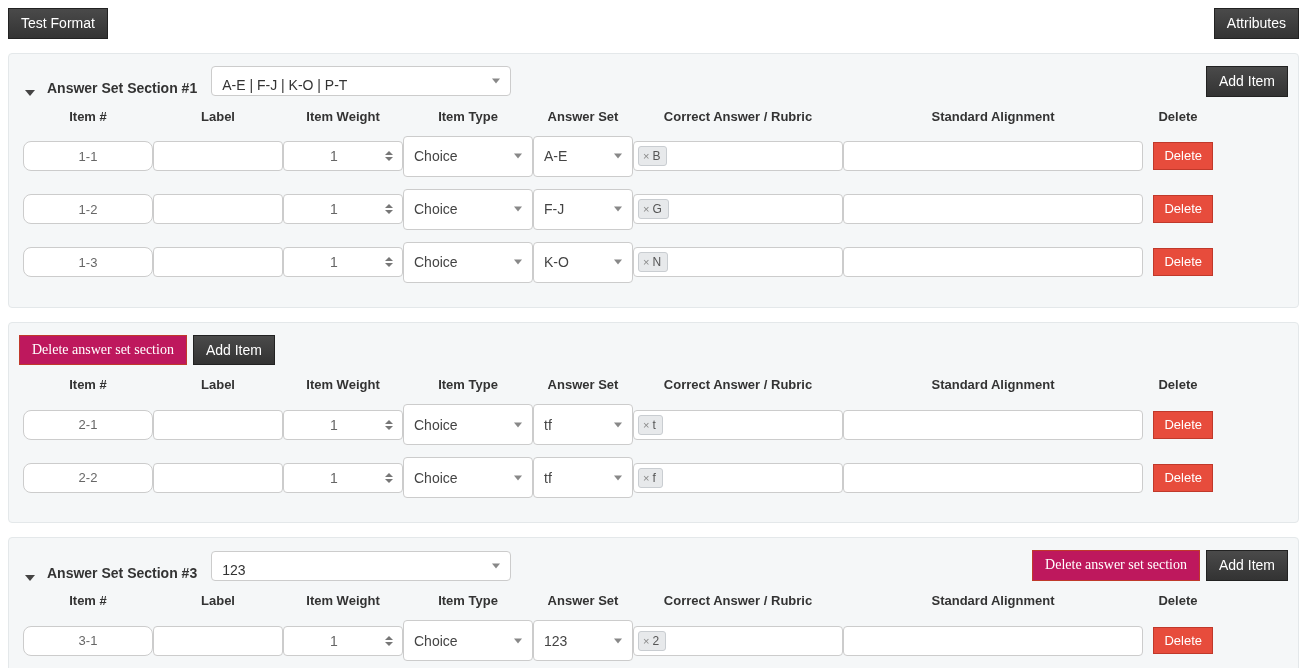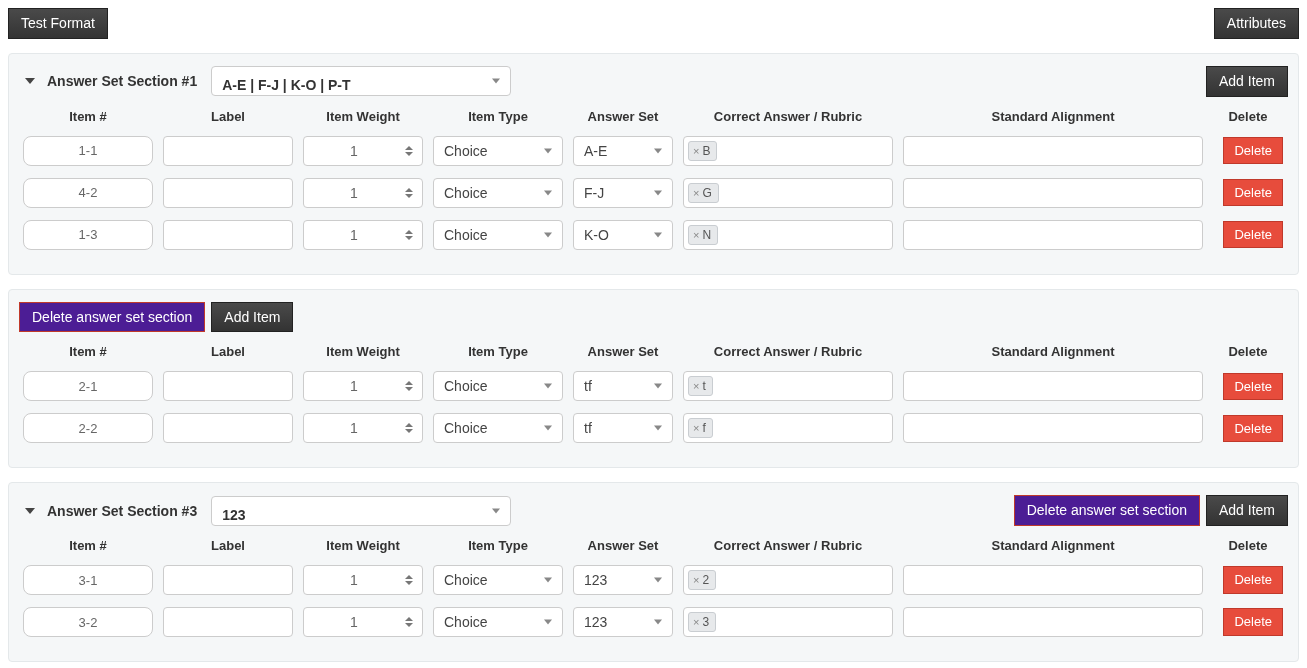--- a/index.html
+++ b/index.html
@@ -28,23 +28,24 @@
     border: 1px solid transparent;
     white-space: nowrap;
     line-height: 1.2;
   }
   .btn-dark {
     background: linear-gradient(#4a4a4a, #333);
     color: #fff;
     border: 1px solid #222;
   }
   .btn-red {
-    background: #4c1d95;
+    background: #be185d;
     color: #fff;
     border: 1px solid #c0392b;
+    font-family: Liberation Serif, serif;
   }
   .btn-red-sm {
     background: #e74c3c;
     color: #fff;
     border: 1px solid #c0392b;
     padding: 5px 10px;
     font-size: 13px;
   }
   .section {
     background: #f5f7f8;
@@ -54,21 +55,21 @@
     padding: 12px 10px 18px 10px;
   }
   .section-header {
     display: flex;
     align-items: center;
     justify-content: space-between;
     margin-bottom: 10px;
   }
   .section-header-left {
     display: flex;
-    align-items: center;
+    align-items: flex-end;
     gap: 8px;
   }
   .caret {
     width: 0; height: 0;
     border-left: 5px solid transparent;
     border-right: 5px solid transparent;
     border-top: 6px solid #444;
     margin: 0 4px 0 6px;
     cursor: pointer;
   }
@@ -82,39 +83,37 @@
     height: 30px;
     background: #fff;
     border: 1px solid #ccc;
     border-radius: 4px;
     padding: 8px 26px 0 10px;
     position: relative;
     display: flex;
     align-items: center;
     font-size: 14px;
     cursor: pointer;
-    font-weight: bold;
   }
   .section-select .dd-caret,
   .select .dd-caret {
     position: absolute;
     right: 10px;
     top: 50%;
     transform: translateY(-50%);
     width: 0; height: 0;
     border-left: 4px solid transparent;
     border-right: 4px solid transparent;
     border-top: 5px solid #888;
   }
   .section-header-right { display: flex; gap: 6px; }
 
   .cols-header, .row {
     display: grid;
     grid-template-columns: 130px 130px 120px 130px 100px 210px 300px 70px;
-    gap: 10px;
     align-items: center;
   }
   .cols-header {
     font-weight: 700;
     color: #333;
     font-size: 13px;
     padding: 2px 4px 6px 4px;
   }
   .cols-header > div { text-align: center; }
   .cols-header .col-delete { text-align: center; }
@@ -170,21 +169,21 @@
     width: 0; height: 0;
     border-left: 4px solid transparent;
     border-right: 4px solid transparent;
     margin: 0 auto;
   }
   .stepper .arrows .up { border-bottom: 4px solid #777; }
   .stepper .arrows .down { border-top: 4px solid #777; }
 
   .select {
     width: 100%;
-    height: 30px;
+    height: 41px;
     background: #fff;
     border: 1px solid #ccc;
     border-radius: 4px;
     padding: 0 22px 0 10px;
     position: relative;
     display: flex;
     align-items: center;
     font-size: 14px;
     cursor: pointer;
     color:#444;
@@ -274,21 +273,21 @@
         <div class="tags-input">
           <span class="tag">
             <span class="x">×</span>
             <span>B</span>
           </span>
         </div>
         <input class="input-text" value="" style="">
         <div class="delete-cell"><button class="btn btn-red-sm">Delete</button></div>
       </div>
       <div class="row">
-        <div class="item-num-box">4-2</div>
+        <div class="item-num-box">1-2</div>
         <input class="input-text" value="" style="">
         <div class="stepper">
           <span>1</span>
           <div class="arrows">
             <div class="up"></div>
             <div class="down"></div>
           </div>
         </div>
         <div class="select">
           <span>Choice</span>

